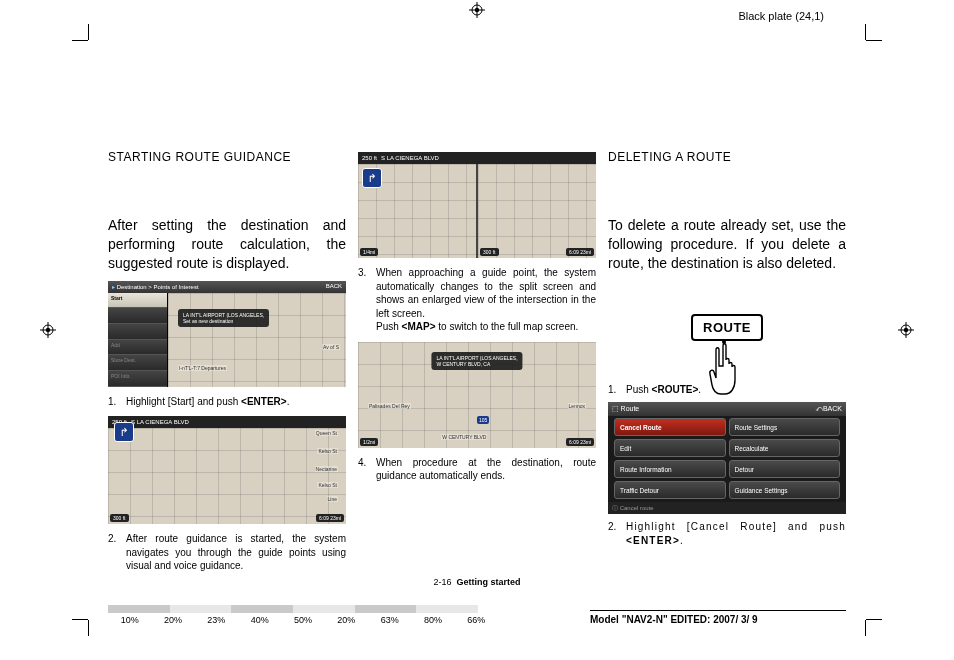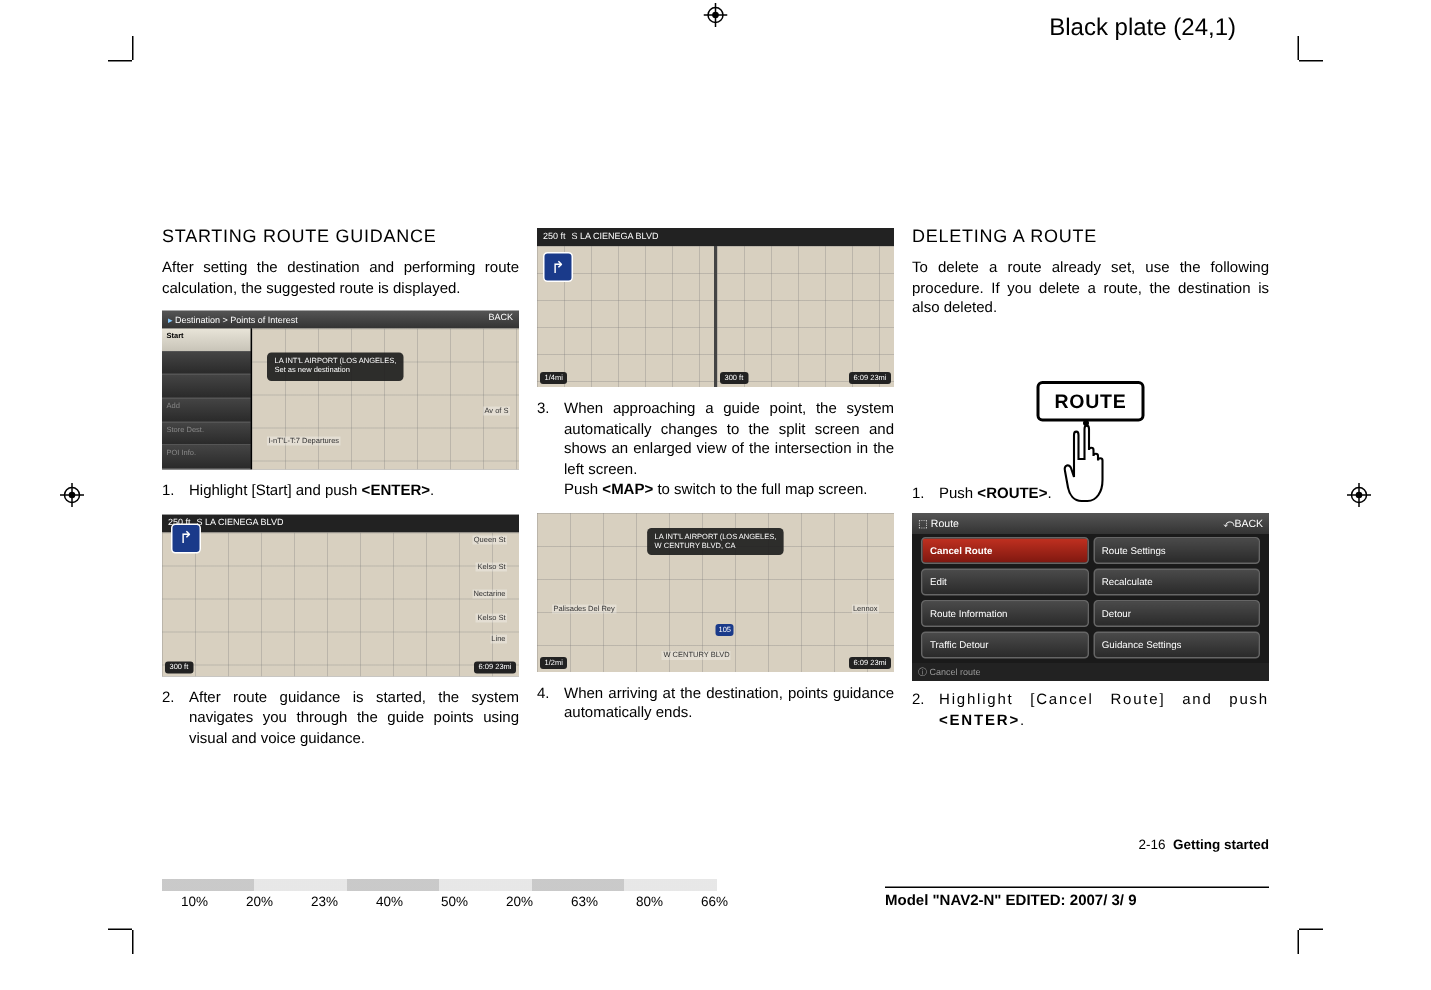--- a/index.html
+++ b/index.html
@@ -27,21 +27,21 @@
   .crop-br-v { bottom: 24px; right: 88px; width: 1px; height: 16px; }
   .reg-mark { position: absolute; width: 16px; height: 16px; }
   .reg-top { top: 2px; left: 50%; transform: translateX(-50%); }
   .reg-left { top: 50%; left: 40px; transform: translateY(-50%); }
   .reg-right { top: 50%; right: 40px; transform: translateY(-50%); }
   .reg-mark svg { width: 100%; height: 100%; }
   .plate-label {
     position: absolute;
     top: 10px;
     right: 130px;
-    font-size: 16px;
+    font-size: 11px;
     margin-left: 35px;
   }
   .page {
     position: absolute;
     top: 40px;
     left: 88px;
     right: 88px;
     bottom: 40px;
     padding: 110px 20px 14px 20px;
     display: flex;
@@ -57,23 +57,24 @@
     display: flex;
     flex-direction: column;
     gap: 6px;
   }
   .heading {
     font-size: 12px;
     letter-spacing: 0.5px;
     margin-bottom: 2px;
   }
   .body-text {
-    font-size: 10px;
+    font-size: 14px;
     line-height: 1.35;
     text-align: justify;
+    margin-top: 44px;
   }
   .step {
     display: flex;
     gap: 6px;
     font-size: 10px;
     line-height: 1.35;
     text-align: justify;
   }
   .step .num { flex: 0 0 12px; }
   .step .txt { flex: 1; }
@@ -266,21 +267,21 @@
     position: absolute;
     bottom: 0; left: 0; right: 0;
     height: 12px;
     background: #222;
     color: #999;
     font-size: 6px;
     padding: 2px 4px;
   }
   .footer-row {
     display: flex;
-    justify-content: flex-end;
+    justify-content: center;
     font-size: 9px;
     margin-top: 4px;
   }
   .footer-right {
     border-top: 1px solid #000;
     padding-top: 3px;
     width: 256px;
     text-align: left;
     align-self: flex-end;
   }
@@ -424,21 +425,21 @@
         <div class="map-label" style="left:10px; top:58%">Palisades Del Rey</div>
         <div class="map-label" style="right:10px; top:58%">Lennox</div>
         <div class="map-label" style="left:50%; top:70%; background:#1a3a8a; color:#fff; padding:1px 2px; border-radius:2px">105</div>
         <div class="map-label" style="left:35%; bottom:8px">W CENTURY BLVD</div>
         <div class="fig-scale">1/2mi</div>
         <div class="fig-compass">6:09 23mi</div>
       </div>
 
       <div class="step">
         <span class="num">4.</span>
-        <span class="txt">When arriving at the destination, points guidance automatically ends.</span>
+        <span class="txt">When procedure at the destination, route guidance automatically ends.</span>
       </div>
     </div>
 
     <div class="col">
       <div class="heading">DELETING A ROUTE</div>
       <div class="body-text">To delete a route already set, use the following procedure. If you delete a route, the destination is also deleted.</div>
 
       <div class="route-btn-fig">
         <div style="position:relative">
           <div class="route-btn-box">ROUTE</div>

